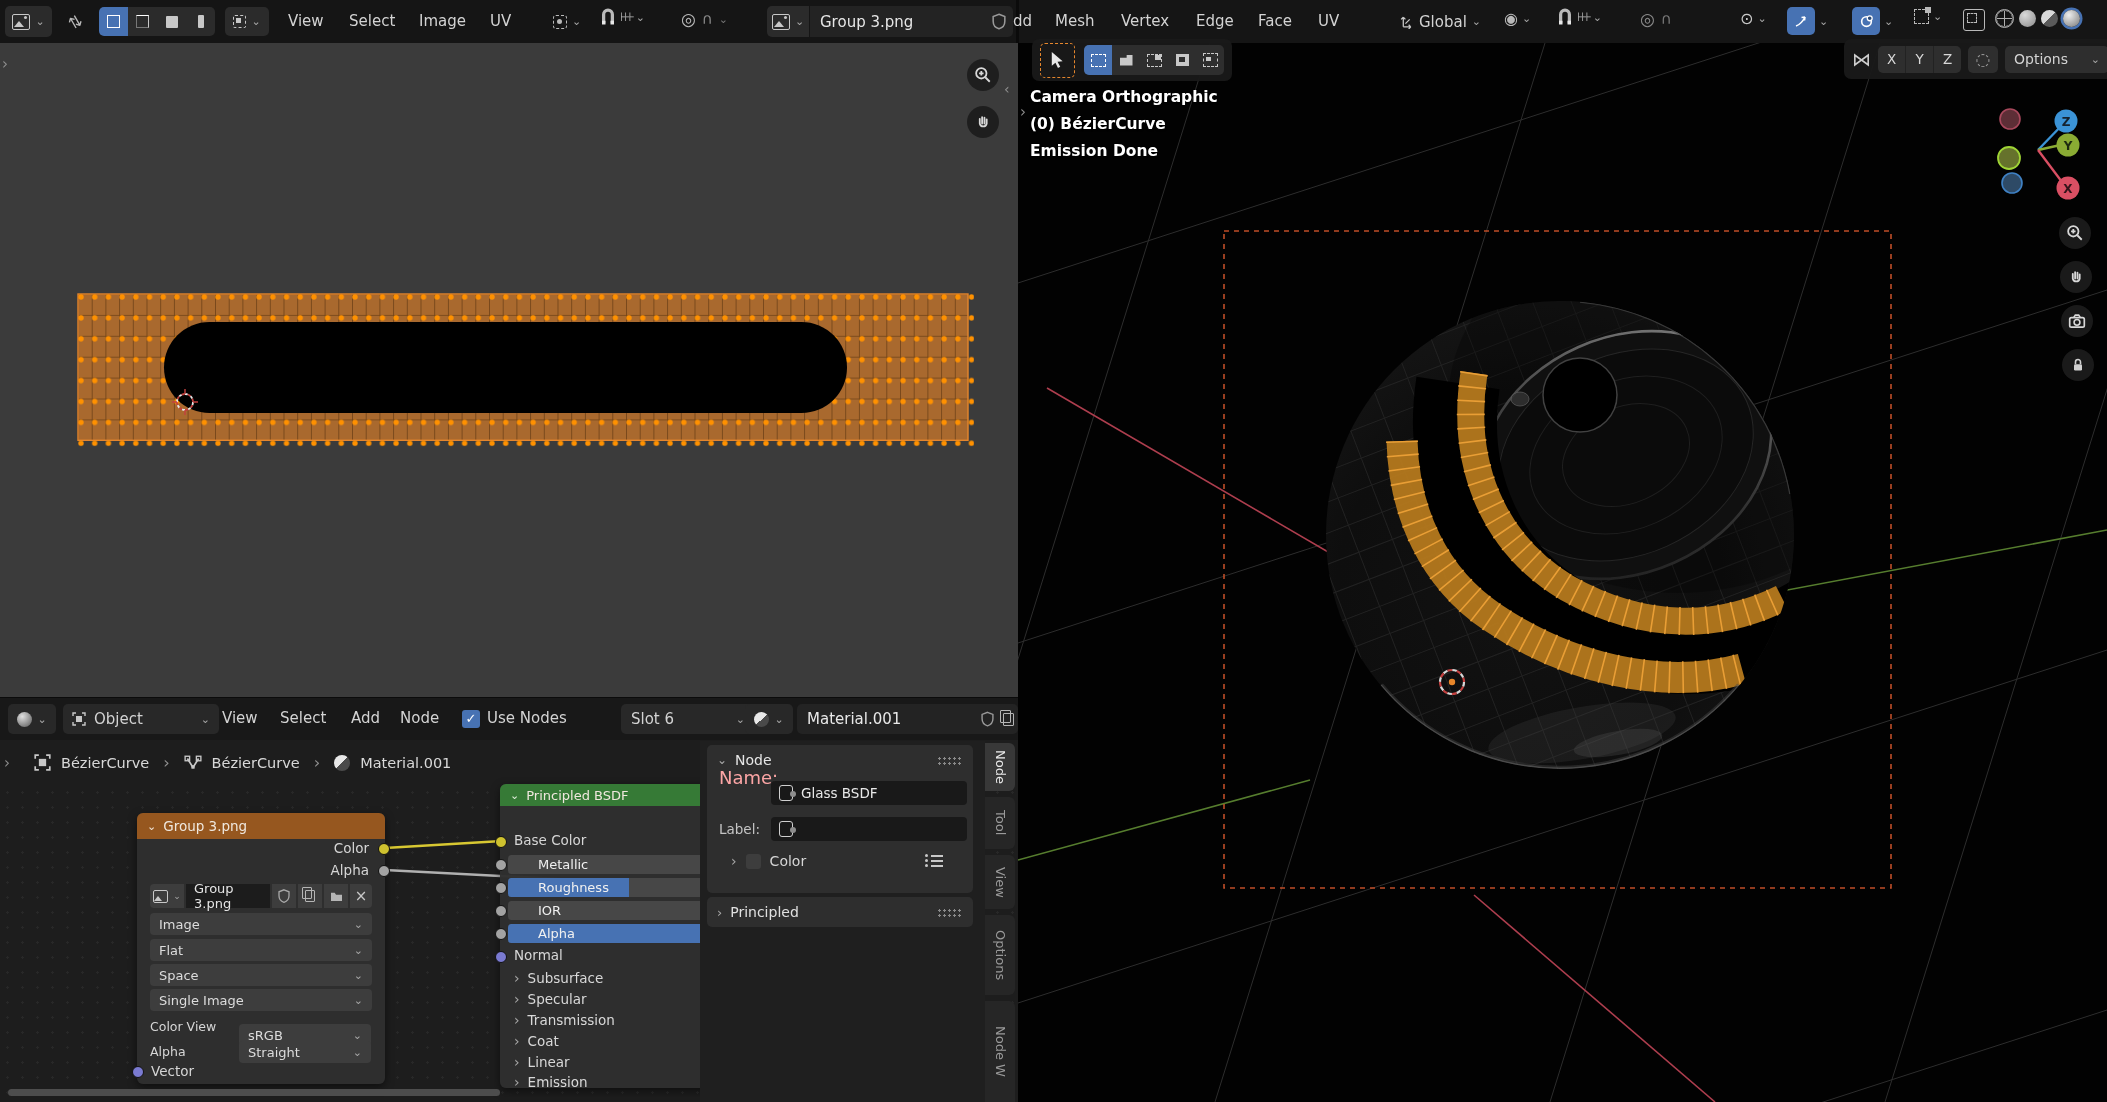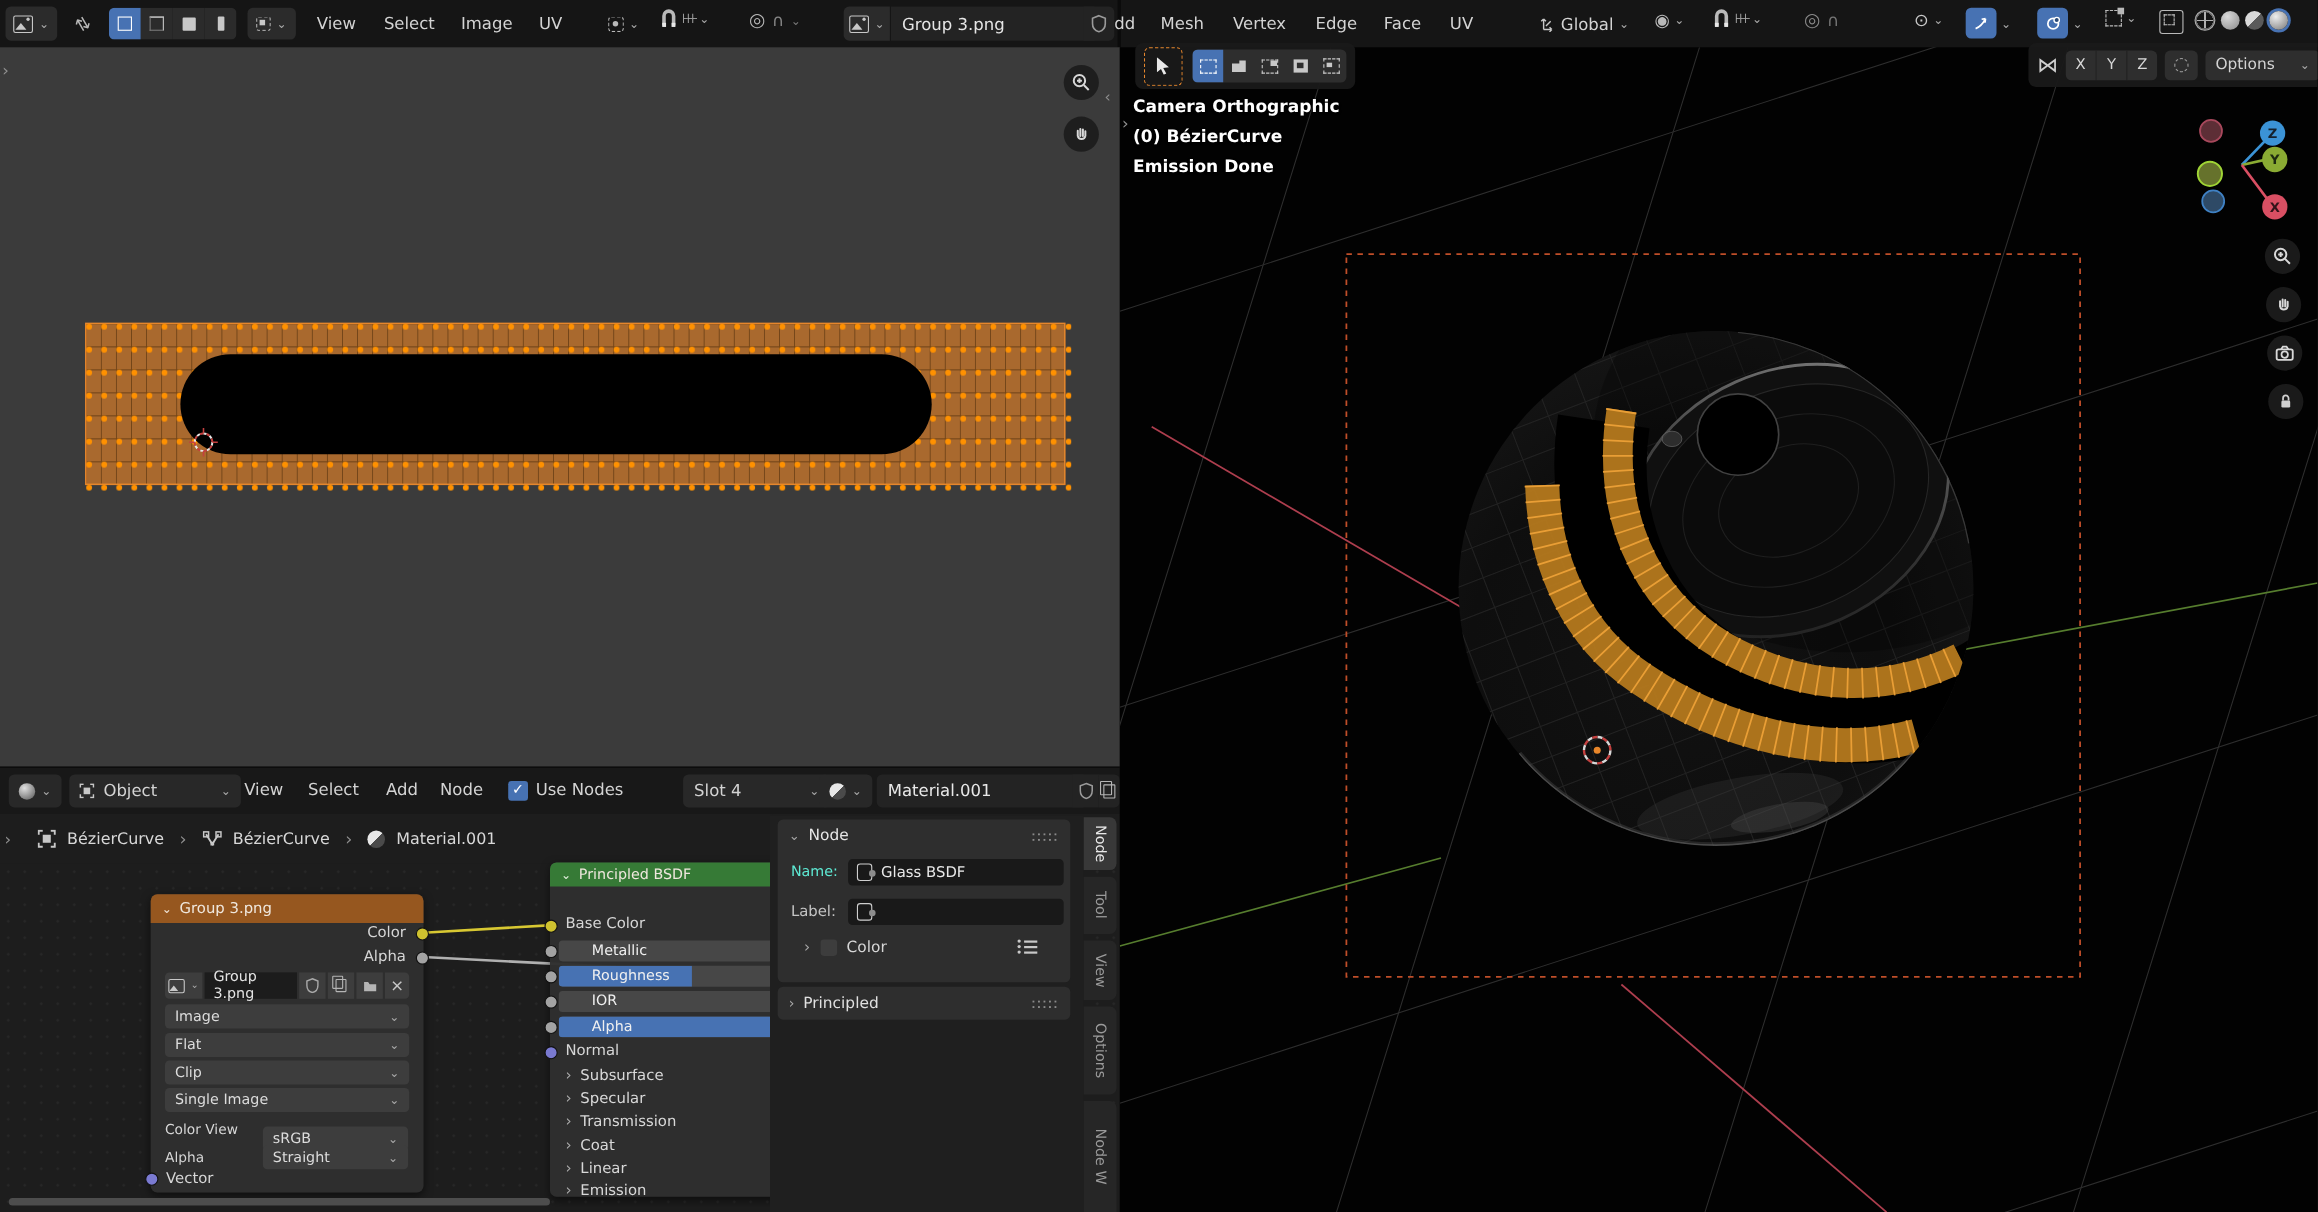--- a/index.html
+++ b/index.html
@@ -234,21 +234,21 @@
       <span class="menu" style="flex:1;padding-left:3px">Object</span>
       <span class="chv">⌄</span>
     </div>
     <div class="abs menu" style="left:222px;top:11px">View</div>
     <div class="abs menu" style="left:280px;top:11px">Select</div>
     <div class="abs menu" style="left:351px;top:11px">Add</div>
     <div class="abs menu" style="left:400px;top:11px">Node</div>
     <div class="abs" style="left:462px;top:12px;width:18px;height:18px;background:var(--accent);border-radius:3px;color:#fff;font-size:13px;text-align:center;line-height:18px"><span>✓</span></div>
     <div class="abs menu" style="left:487px;top:11px">Use Nodes</div>
     <div class="abs btn" style="left:621px;top:6px;width:114px;height:30px;background:#282828;justify-content:space-between;padding:0 10px">
-      <span class="menu">Slot 4</span>
+      <span class="menu">Slot 6</span>
       <span class="chv">⌄</span>
     </div>
     <div class="abs btn" style="left:745px;top:6px;width:48px;height:30px;background:#282828">
       <span style="width:15px;height:15px;border-radius:50%;background:linear-gradient(135deg,#e8e8e8 50%,#4a4a4a 50%)"></span>
       <span class="chv">⌄</span>
     </div>
     <div class="abs row" style="left:797px;top:6px;width:178px;height:30px;background:#232323;border-radius:5px 0 0 5px;color:#e8e8e8;font-size:15px;padding-left:10px">
         <span>Material.001</span>
       </div>
     <div class="abs row" style="left:975px;top:6px;width:24px;height:30px;background:#232323;justify-content:center">
@@ -332,21 +332,21 @@
 
       <div class="ndd" style="top:100px">
           <span>Image</span>
           <span class="chv">⌄</span>
         </div>
       <div class="ndd" style="top:126px">
           <span>Flat</span>
           <span class="chv">⌄</span>
         </div>
       <div class="ndd" style="top:151px">
-          <span>Clip</span>
+          <span>Space</span>
           <span class="chv">⌄</span>
         </div>
       <div class="ndd" style="top:176px">
           <span>Single Image</span>
           <span class="chv">⌄</span>
         </div>
 
       <div class="abs nlabel" style="left:13px;top:206px;font-size:12.5px">Color View</div>
       <div class="ndd" style="left:102px;top:211px;width:114px">
           <span>sRGB</span>
@@ -423,21 +423,21 @@
 
     <div class="abs" style="left:700px;top:1px;width:285px;height:361px;background:#1f1f1f;z-index:3">
       <div class="panelblock" style="left:7px;top:4px;width:266px;height:148px">
         <div class="row" style="height:30px;padding:0 10px;gap:8px;justify-content:space-between">
           <span class="row" style="gap:8px">
               <span class="chv" style="font-size:12px">⌄</span>
               <span style="color:#e6e6e6;font-size:14px">Node</span>
             </span>
           <span class="grip"></span>
         </div>
-        <div class="abs" style="left:12px;top:40px;color:#5eead4;font-size:13px">Name:</div>
+        <div class="abs" style="left:12px;top:22px;color:#fca5a5;font-size:18px">Name:</div>
         <div class="field abs" style="left:64px;top:36px;width:180px;height:24px">
             <span class="node-ico"></span>
             <span>Glass BSDF</span>
           </div>
         <div class="abs" style="left:12px;top:76px;color:#c4c4c4;font-size:13.5px">Label:</div>
         <div class="field abs" style="left:64px;top:72px;width:180px;height:24px">
             <span class="node-ico"></span>
             <span></span>
           </div>
         <div class="abs row" style="left:24px;top:108px;gap:9px">

